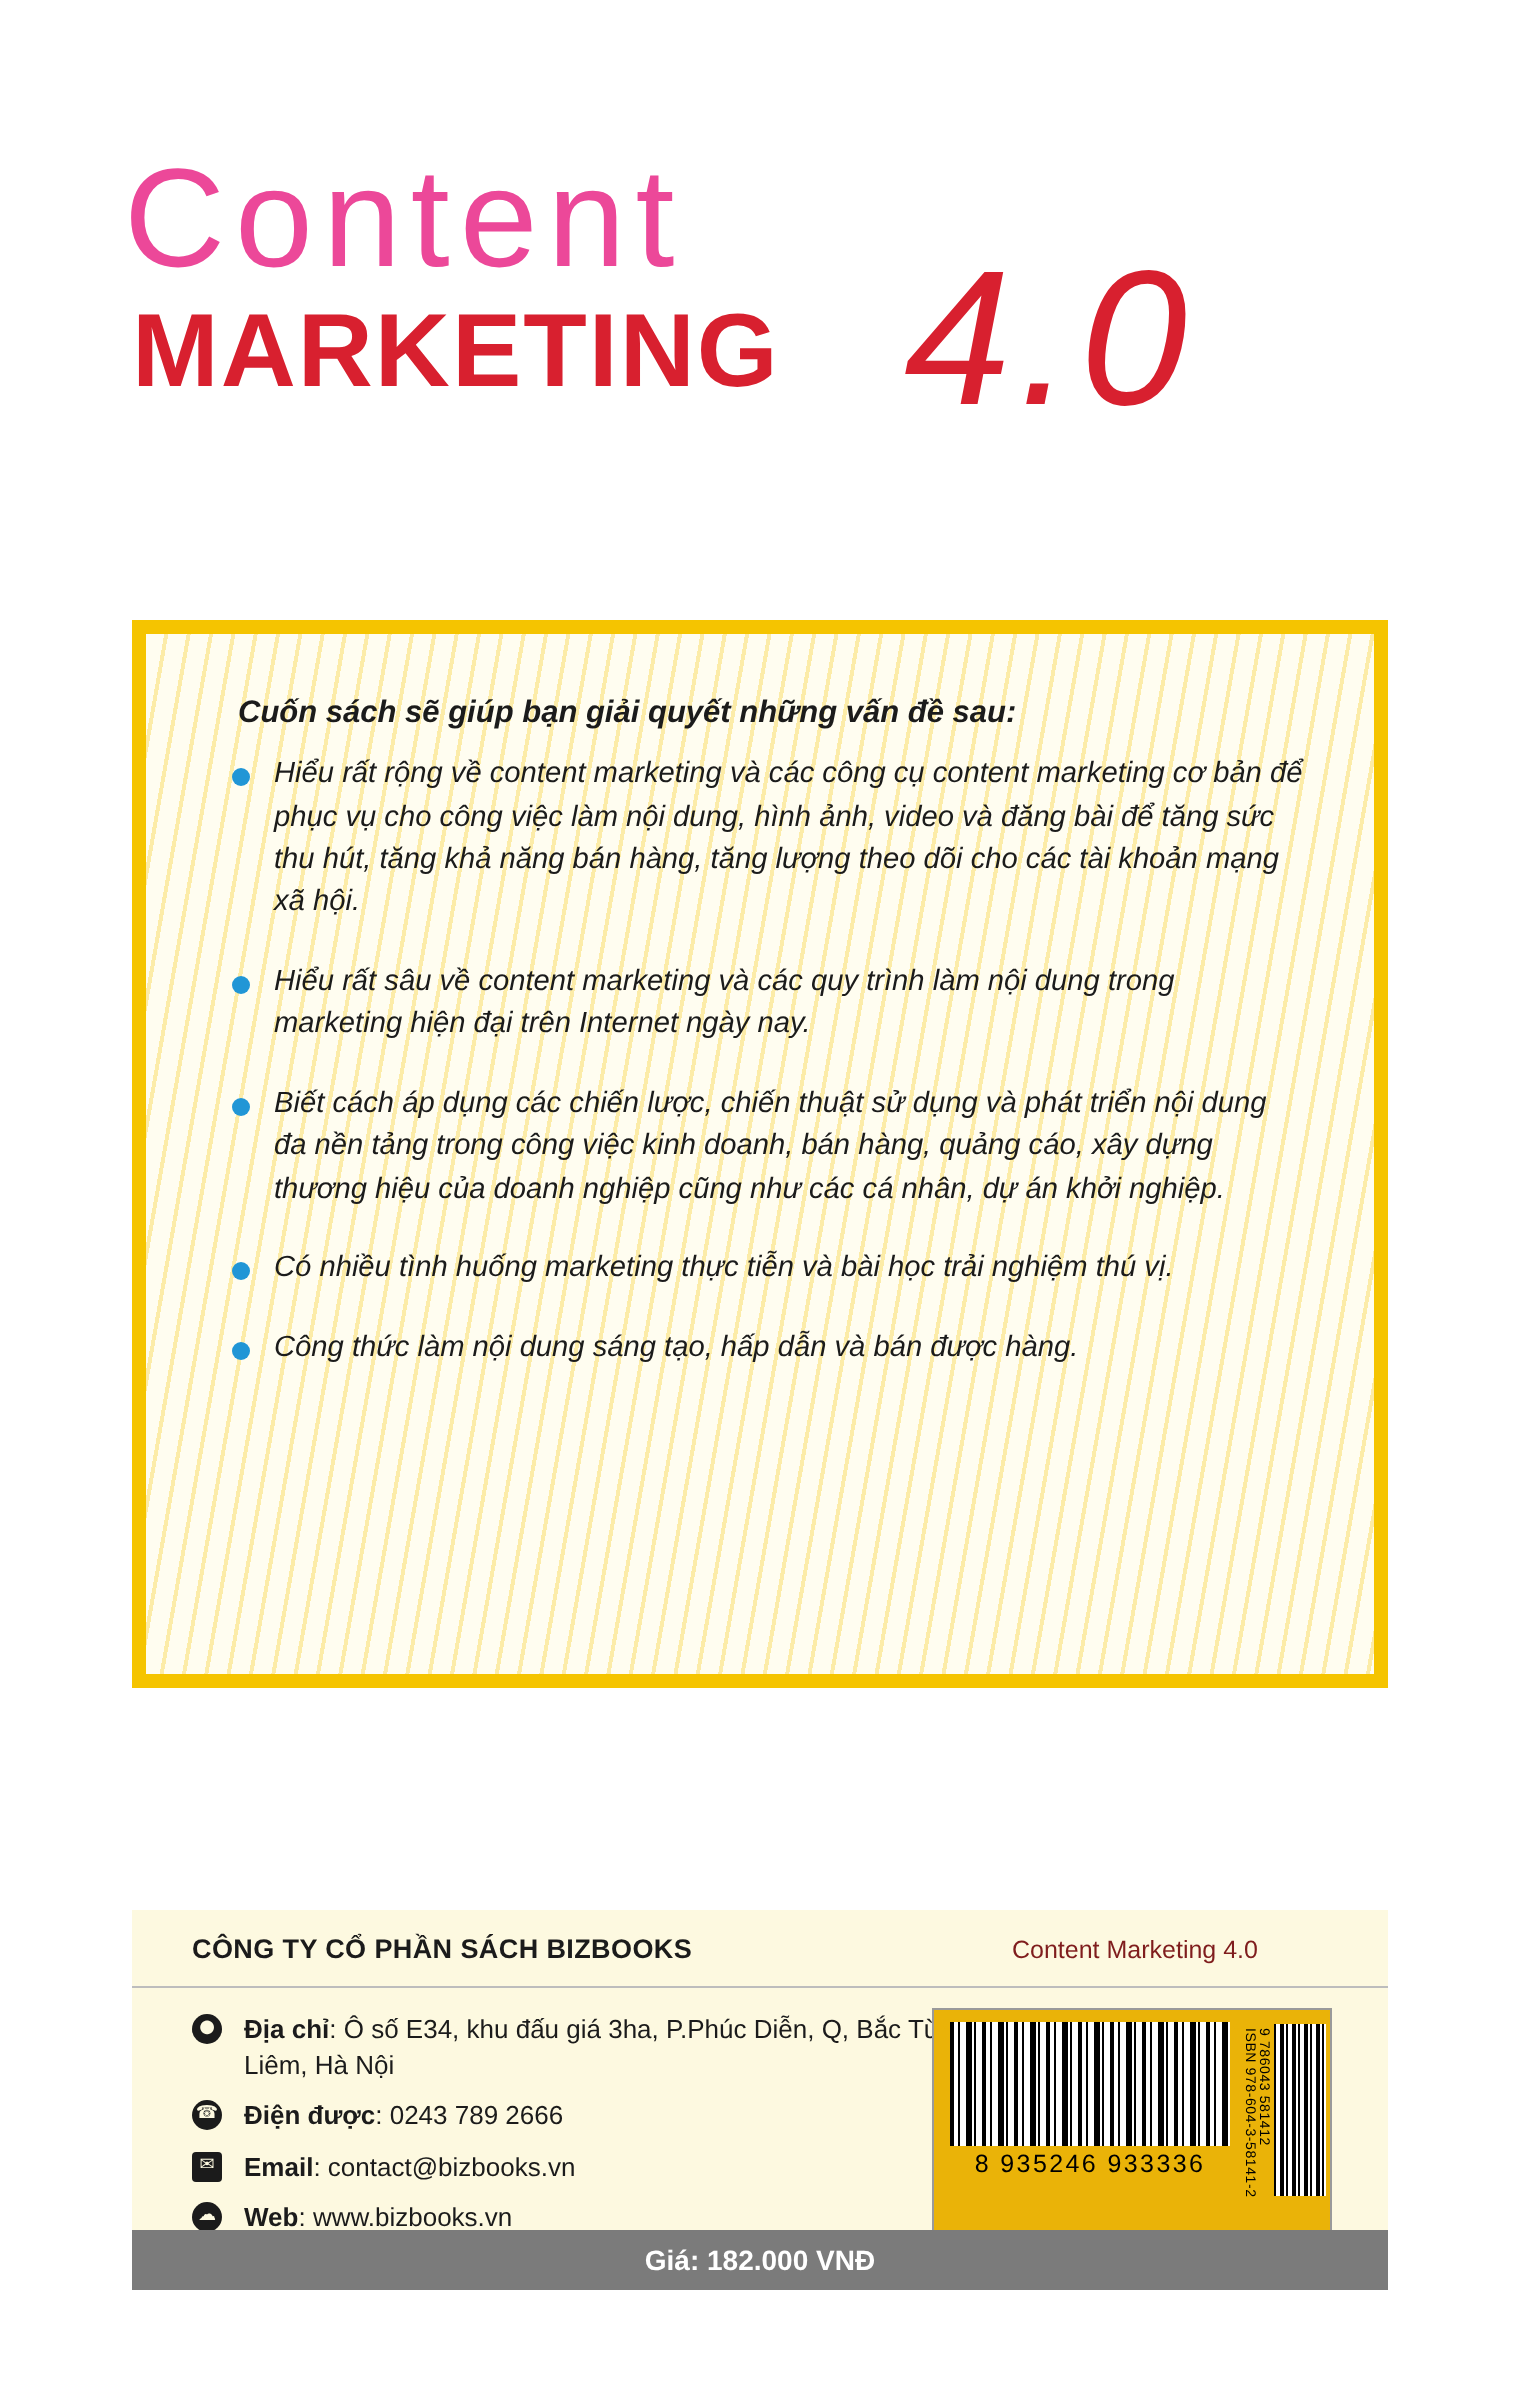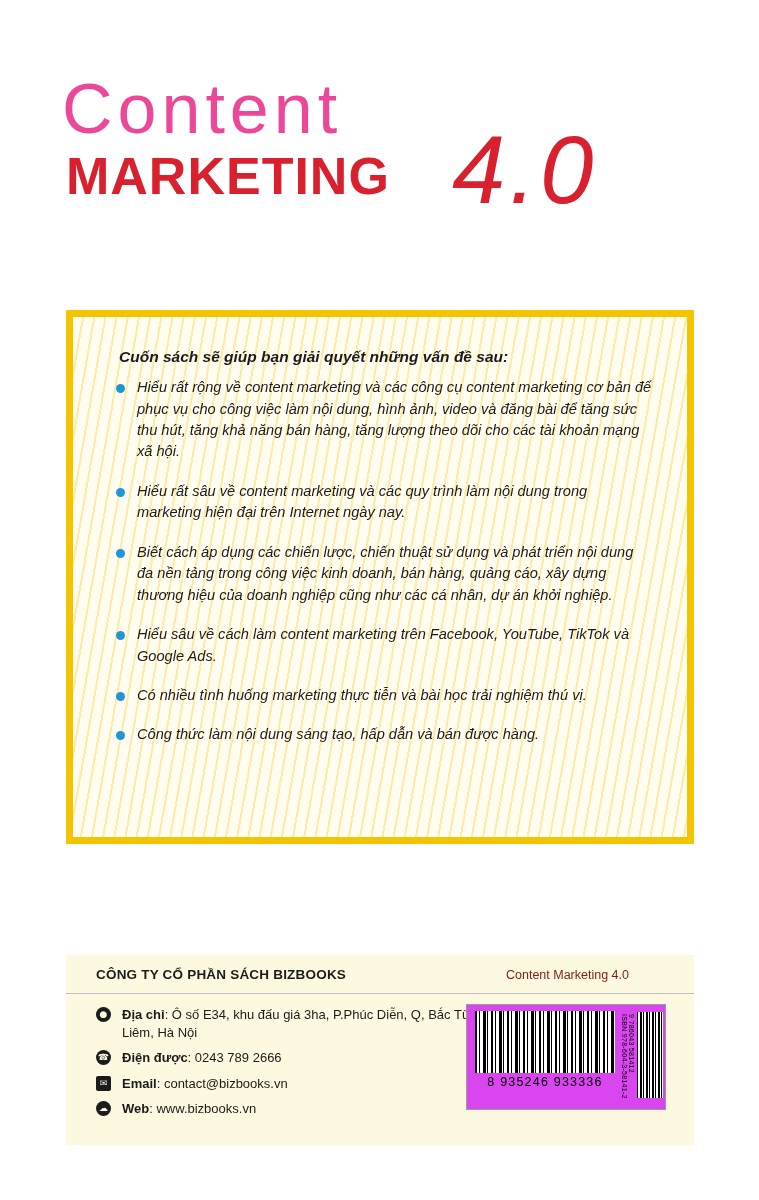--- a/index.html
+++ b/index.html
@@ -198,23 +198,23 @@
     font-family: "DejaVu Sans", sans-serif;
   }
   .c-icon.sq {
     border-radius: 2px;
   }
   .barcode-wrap {
     position: absolute;
     left: 400px;
     top: 10px;
     width: 200px;
-    height: 106px;
+    height: 123px;
     border: 1px solid #9a9a9a;
-    background: #d946ef;
+    background: #eab308;
     box-sizing: border-box;
   }
   .barcode-main {
     position: absolute;
     left: 8px;
     top: 6px;
     width: 140px;
     height: 76px;
   }
   .bars {
@@ -320,24 +320,20 @@
         <li class="bullet-item">
           <span class="bullet-dot"></span>
           <span>Hiểu rất sâu về content marketing và các quy trình làm nội dung trong marketing hiện đại trên Internet ngày nay.</span>
         </li>
         <li class="bullet-item">
           <span class="bullet-dot"></span>
           <span>Biết cách áp dụng các chiến lược, chiến thuật sử dụng và phát triển nội dung đa nền tảng trong công việc kinh doanh, bán hàng, quảng cáo, xây dựng thương hiệu của doanh nghiệp cũng như các cá nhân, dự án khởi nghiệp.</span>
         </li>
         <li class="bullet-item">
           <span class="bullet-dot"></span>
-          <span>Hiểu sâu về cách làm content marketing trên Facebook, YouTube, TikTok và Google Ads.</span>
-        </li>
-        <li class="bullet-item">
-          <span class="bullet-dot"></span>
           <span>Có nhiều tình huống marketing thực tiễn và bài học trải nghiệm thú vị.</span>
         </li>
         <li class="bullet-item">
           <span class="bullet-dot"></span>
           <span>Công thức làm nội dung sáng tạo, hấp dẫn và bán được hàng.</span>
         </li>
       </ul>
     </div>
   </div>
 
@@ -378,15 +374,16 @@
           <div class="barcode-digits">8  935246  933336</div>
         </div>
         <div class="barcode-side">
           <div class="isbn-v">ISBN 978-604-3-58141-2</div>
           <div class="isbn-v2">9 786043 581412</div>
           <div class="bars-v"></div>
         </div>
       </div>
     </div>
 
+    <div class="price-bar">Giá: 182.000 VNĐ</div>
   </div>
 
 </div>
 
 </body></html>

